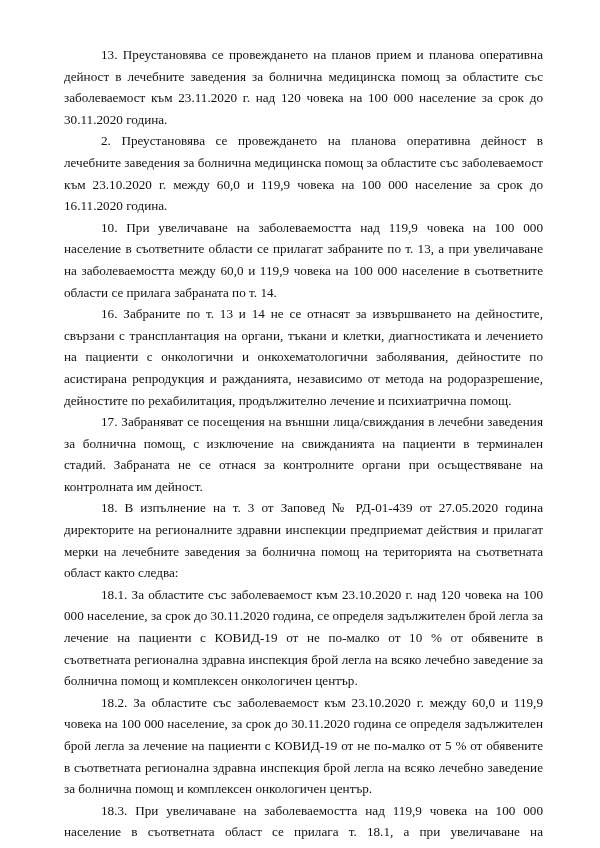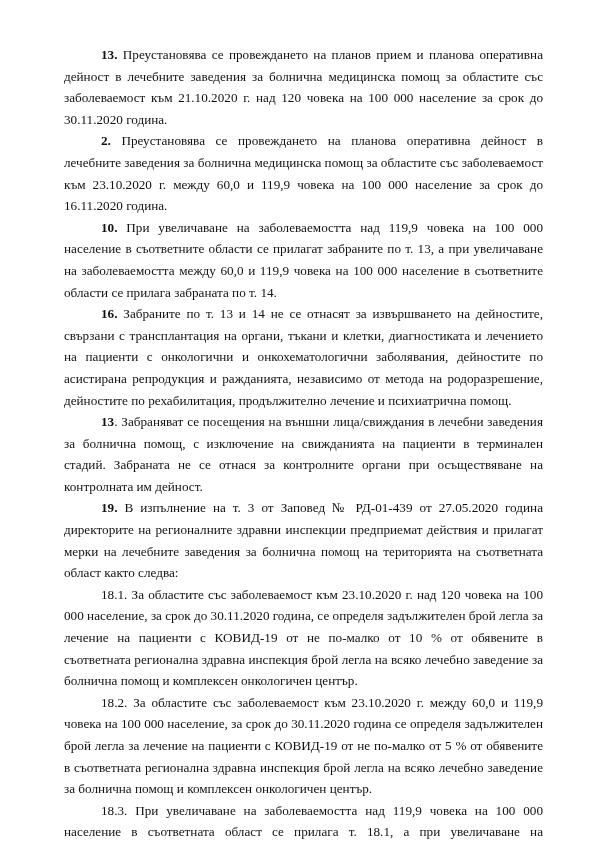--- a/index.html
+++ b/index.html
@@ -3,29 +3,29 @@
 <meta charset="utf-8">
 <style>
   html, body { margin: 0; padding: 0; background: #ffffff; }
   body { width: 600px; height: 848px; overflow: hidden; position: relative; }
   .page {
     position: absolute; left: 64px; top: 44px; width: 479px;
     font-family: "Liberation Serif", serif;
     font-size: 13.2px; line-height: 21.6px; color: #111;
   }
   .para { margin: 0; text-align: justify; text-indent: 37px; }
-  .num { font-weight: bold; }
+  .num { font-weight: normal; }
 </style>
 </head>
 <body>
 
 <div class="page">
-  <p class="para"><span class="num">13.</span><span> Преустановява се провеждането на планов прием и планова оперативна  дейност в лечебните заведения за болнична медицинска помощ за областите със заболеваемост към 21.10.2020 г. над 120 човека на 100 000 население за срок до 30.11.2020 година.</span></p>
+  <p class="para"><span class="num">13.</span><span> Преустановява се провеждането на планов прием и планова оперативна  дейност в лечебните заведения за болнична медицинска помощ за областите със заболеваемост към 23.11.2020 г. над 120 човека на 100 000 население за срок до 30.11.2020 година.</span></p>
   <p class="para"><span class="num">2.</span><span> Преустановява се провеждането на планова оперативна дейност в лечебните заведения за болнична медицинска помощ за областите със заболеваемост към 23.10.2020 г. между 60,0 и 119,9 човека на 100 000 население за срок до 16.11.2020 година.</span></p>
   <p class="para"><span class="num">10.</span><span> При увеличаване на заболеваемостта над 119,9 човека на 100 000 население в съответните области се прилагат забраните по т. 13, а при увеличаване на заболеваемостта между 60,0 и 119,9 човека на 100 000 население в съответните области се прилага забраната по т. 14.</span></p>
   <p class="para"><span class="num">16.</span><span> Забраните по т. 13 и 14 не се отнасят за извършването на дейностите, свързани с трансплантация на органи, тъкани и клетки, диагностиката и лечението на пациенти с онкологични и онкохематологични заболявания, дейностите по асистирана репродукция и ражданията, независимо от метода на родоразрешение, дейностите по рехабилитация, продължително лечение и психиатрична помощ.</span></p>
-  <p class="para"><span class="num">13</span><span>. Забраняват се посещения на външни лица/свиждания в лечебни заведения за болнична помощ, с изключение на свижданията на пациенти в терминален стадий. Забраната не се отнася за контролните органи при осъществяване на контролната им дейност.</span></p>
-  <p class="para"><span class="num">19.</span><span> В изпълнение на т. 3 от Заповед № РД-01-439 от 27.05.2020 година директорите на регионалните здравни инспекции предприемат действия и прилагат мерки на лечебните заведения  за болнична помощ на територията на съответната област както следва:</span></p>
+  <p class="para"><span class="num">17</span><span>. Забраняват се посещения на външни лица/свиждания в лечебни заведения за болнична помощ, с изключение на свижданията на пациенти в терминален стадий. Забраната не се отнася за контролните органи при осъществяване на контролната им дейност.</span></p>
+  <p class="para"><span class="num">18.</span><span> В изпълнение на т. 3 от Заповед № РД-01-439 от 27.05.2020 година директорите на регионалните здравни инспекции предприемат действия и прилагат мерки на лечебните заведения  за болнична помощ на територията на съответната област както следва:</span></p>
   <p class="para"><span>18.1. За областите със заболеваемост към 23.10.2020 г. над 120 човека на 100 000 население, за срок до 30.11.2020 година, се определя задължителен брой легла за лечение на пациенти с КОВИД-19 от не по-малко от 10 %  от обявените в съответната регионална здравна инспекция брой легла на всяко лечебно заведение за болнична помощ и комплексен онкологичен център.</span></p>
   <p class="para"><span>18.2. За областите със заболеваемост към 23.10.2020 г. между 60,0 и 119,9 човека на 100 000 население, за срок до 30.11.2020 година се определя задължителен брой легла за лечение на пациенти с КОВИД-19 от не по-малко от 5 % от обявените в съответната регионална здравна инспекция брой легла на всяко лечебно заведение за болнична помощ и комплексен онкологичен център.</span></p>
   <p class="para"><span>18.3. При увеличаване на заболеваемостта над 119,9 човека на 100 000 население в съответната област се прилага т. 18.1, а при увеличаване на заболеваемостта между 60,0 и 119,9 човека на 100 000 население в съответната област се прилага т. 18.2.</span></p>
 
 </div>
 
 </body></html>

